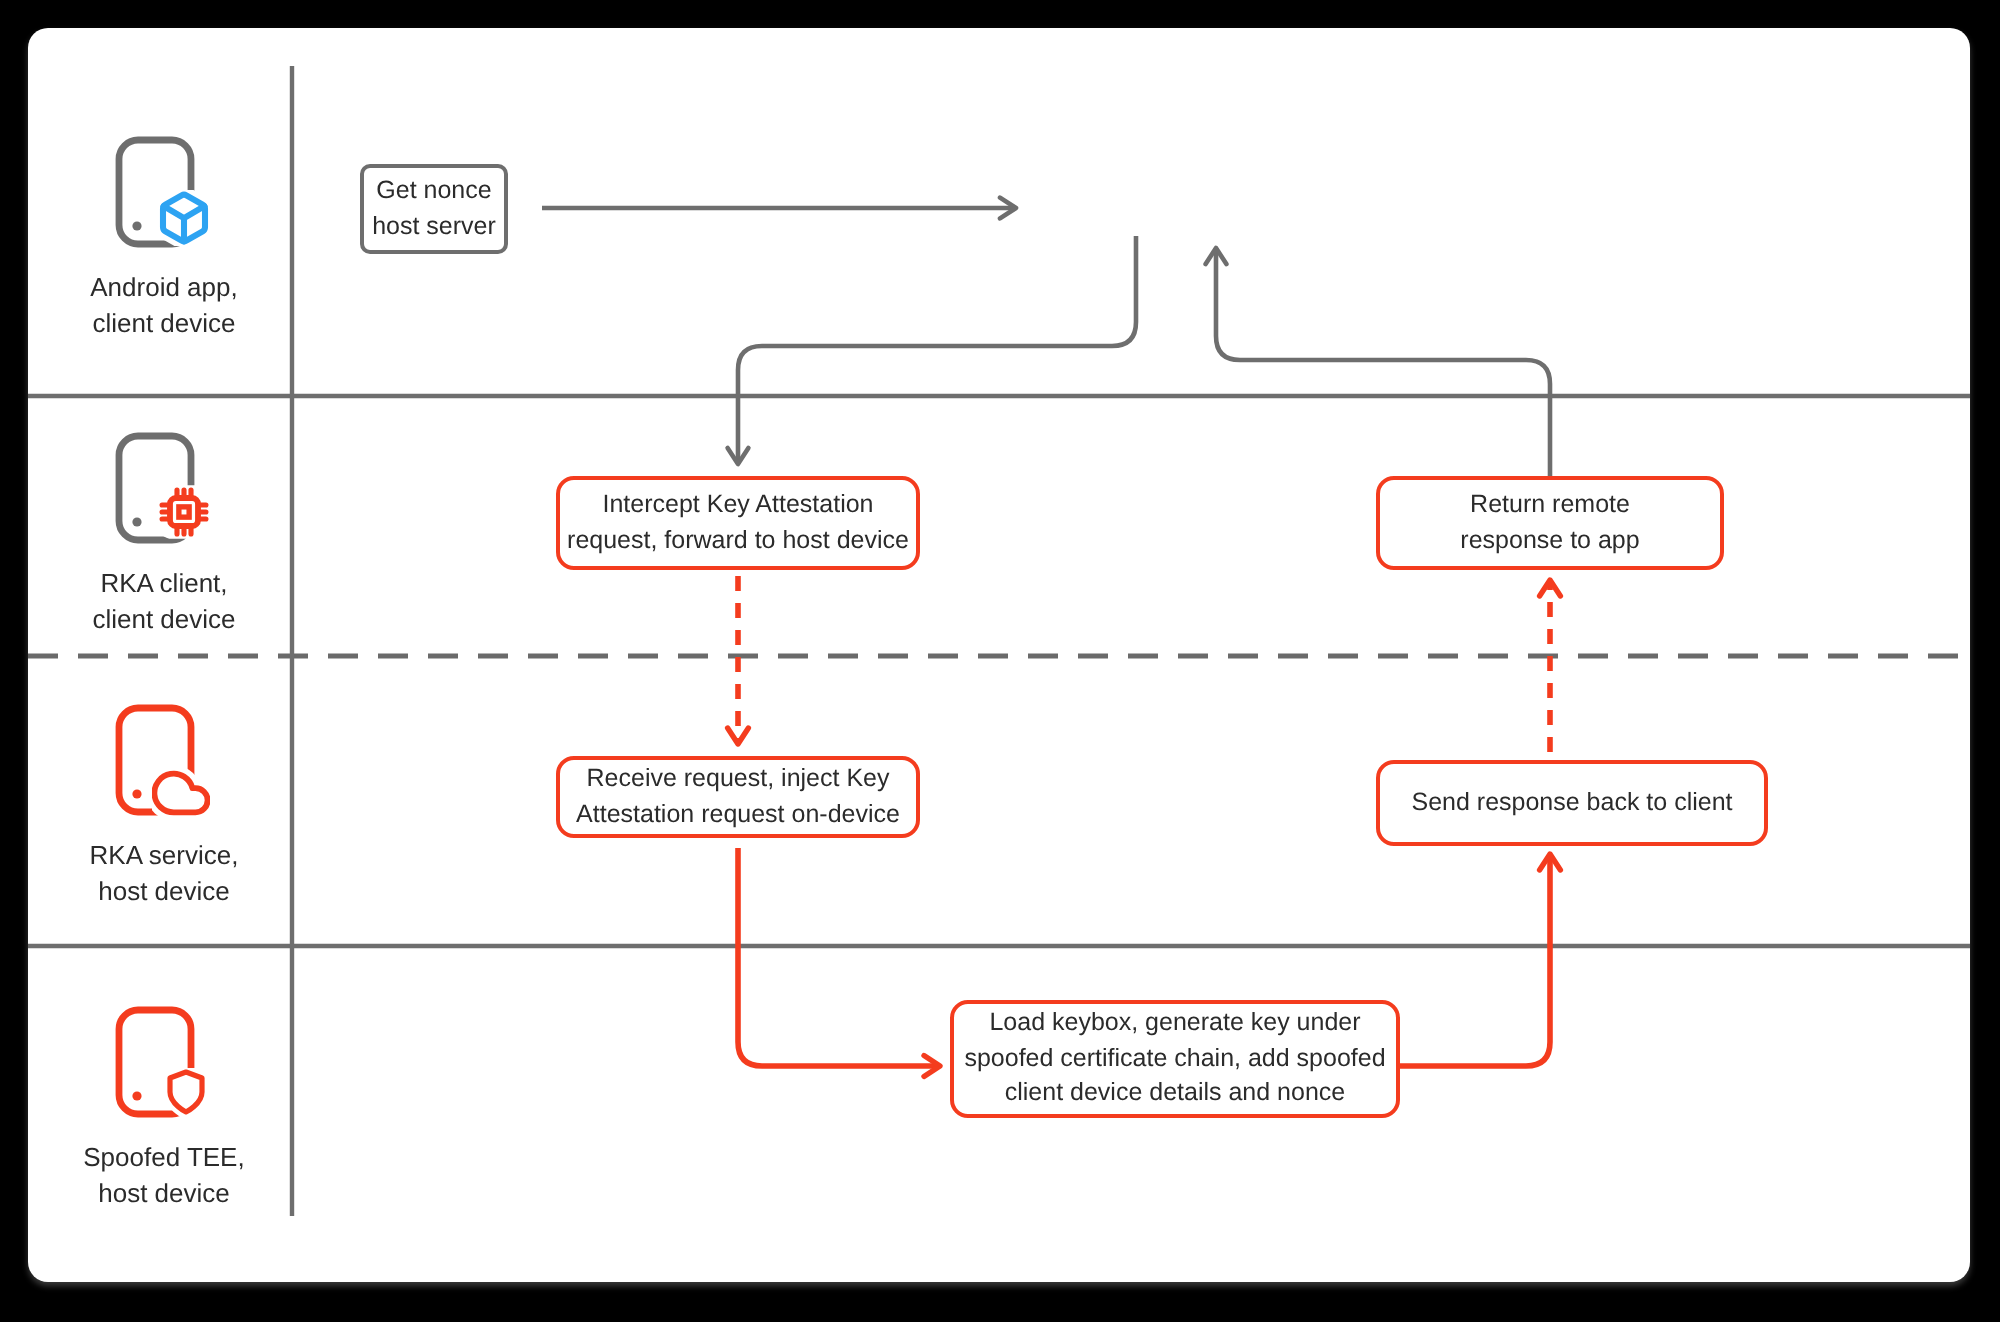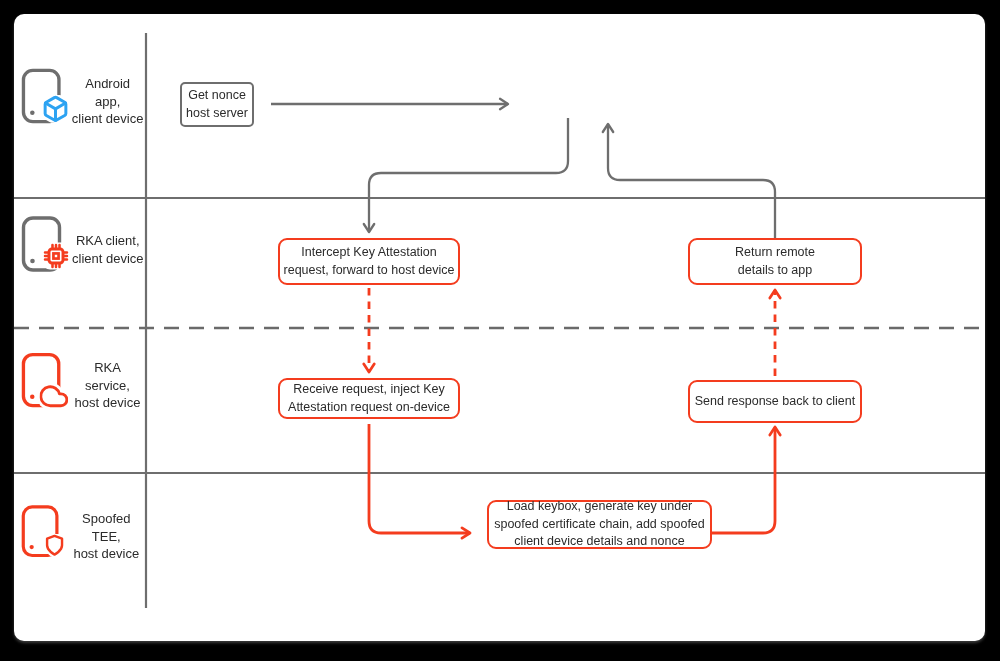--- a/index.html
+++ b/index.html
@@ -9,21 +9,21 @@
             background:#fff; border-radius:10px; box-shadow:0 2px 3px rgba(130,130,130,.45); }
   .wiring { position:absolute; left:0; top:0; width:971px; height:627px; }
 
   .node { position:absolute; box-sizing:border-box; background:#fff;
           display:flex; flex-direction:column; align-items:center; justify-content:center;
           font-size:12.5px; line-height:1.42; color:#2b2b2b; text-align:center; z-index:2; }
   .node div { white-space:nowrap; }
   .node.gray { border:2px solid #6e6e6e; border-radius:5px; }
   .node.red  { border:2.5px solid #f43c1e; border-radius:9px;justify-content:center; }
 
-  .lane { position:absolute; left:6px; width:124px; display:flex; 
+  .lane { position:absolute; left:6px; width:124px; display:flex; flex-direction:column;
           align-items:center; z-index:2; }
   .lane-label { margin-top:5px; font-size:13px; line-height:1.38; color:#2b2b2b; text-align:center; }
 </style>
 </head>
 <body>
 
 <div class="frame">
   <div class="canvas">
 
     <svg class="wiring" viewBox="0 0 971 627">
@@ -120,32 +120,32 @@
     </div>
 
 
     <div class="node red" style="left:264px; top:224px; width:182px; height:47px;">
       <div>Intercept Key Attestation</div>
       <div>request, forward to host device</div>
     </div>
 
     <div class="node red" style="left:674px; top:224px; width:174px; height:47px;">
       <div>Return remote</div>
-      <div>details to app</div>
+      <div>response to app</div>
     </div>
 
     <div class="node red" style="left:264px; top:364px; width:182px; height:41px;">
       <div>Receive request, inject Key</div>
       <div>Attestation request on-device</div>
     </div>
 
-    <div class="node red" style="left:674px; top:366px; width:174px; height:43px;">
+    <div class="node red" style="left:674px; top:366px; width:196px; height:43px;">
       <div>Send response back to client</div>
     </div>
 
-    <div class="node red" style="left:461px; top:486px; width:225px; height:49px;margin-left:12px;">
+    <div class="node red" style="left:461px; top:486px; width:225px; height:59px;">
       <div>Load keybox, generate key under</div>
       <div>spoofed certificate chain, add spoofed</div>
       <div>client device details and nonce</div>
     </div>
 
   </div>
 </div>
 
 </body></html>

